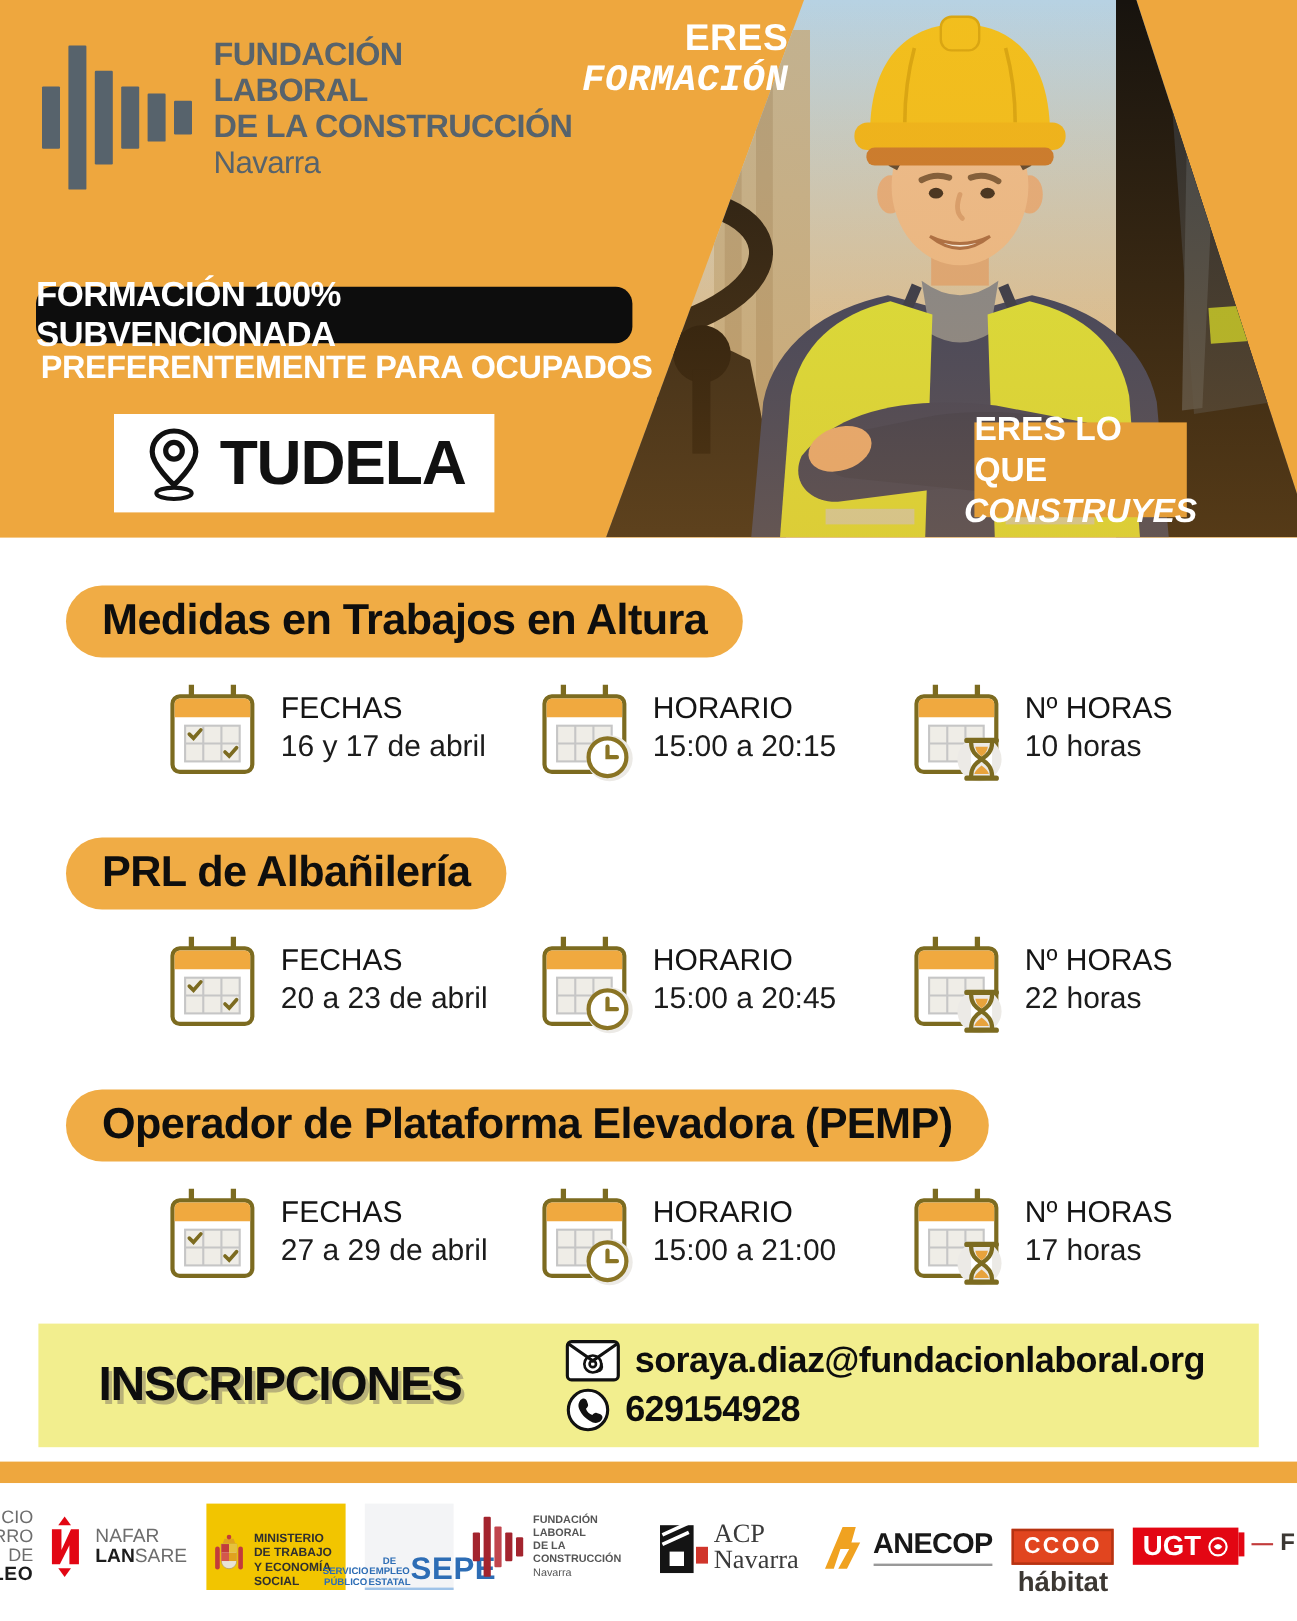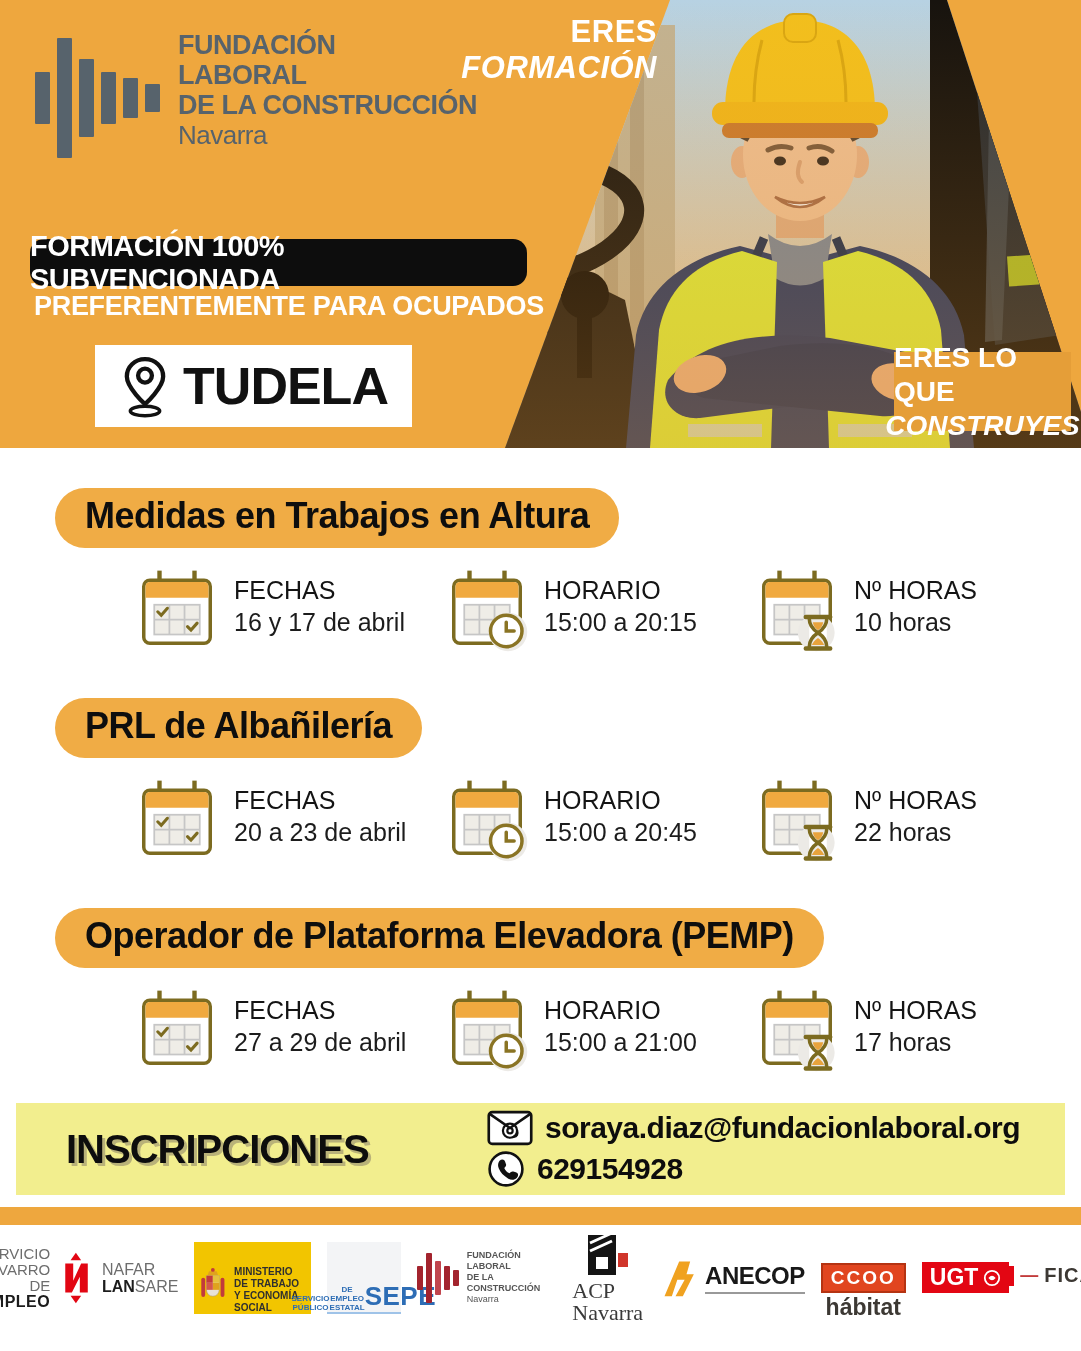--- a/index.html
+++ b/index.html
@@ -14,51 +14,51 @@
 
   .flc-logo{position:absolute;left:35px;top:30px;display:flex;gap:18px;align-items:flex-start;}
   .flc-bars{display:flex;align-items:center;gap:7px;height:136px;}
   .flc-bars i{display:block;background:#57636C;width:15px;border-radius:1px;}
   .b1{height:52px}.b2{height:120px}.b3{height:78px}.b4{height:52px}.b5{height:40px}.b6{height:28px}
   .flc-text{color:#57636C;font-weight:bold;font-size:27px;line-height:30px;letter-spacing:-0.5px;}
   .flc-text .navarra{font-weight:normal;font-size:26px;}
 
   .eres-formacion{position:absolute;top:14px;right:424px;text-align:right;color:#fff;
     font-weight:bold;font-size:31px;line-height:36px;letter-spacing:0.5px;}
-  .eres-formacion .it{font-style:italic;}
+  .eres-formacion .it{font-style:italic;font-family:Liberation Mono, monospace;}
 
   .black-pill{position:absolute;left:30px;top:239px;width:497px;height:47px;background:#0D0D0D;
     border-radius:14px;display:flex;align-items:center;justify-content:center;color:#fff;
     font-weight:bold;font-size:29px;letter-spacing:-0.5px;}
   .sub-banner{position:absolute;left:34px;top:291px;color:#fff;font-weight:bold;font-size:27px;letter-spacing:-0.3px;}
 
   .tudela-box{position:absolute;left:95px;top:345px;width:317px;height:82px;background:#fff;
     display:flex;align-items:center;justify-content:center;gap:12px;}
   .tudela-box .city{font-size:52px;font-weight:800;letter-spacing:-1px;color:#111;}
 
-  .eres-construyes{position:absolute;left:894px;top:352px;width:177px;height:79px;background:#E59E38;
+  .eres-construyes{position:absolute;left:812px;top:352px;width:177px;height:79px;background:#E59E38;
     color:#fff;display:flex;flex-direction:column;align-items:center;justify-content:center;
     font-weight:bold;font-size:28px;line-height:34px;}
   .eres-construyes .it{font-style:italic;}
 
   
   .courses{height:655px;box-sizing:border-box;padding-top:40px;background:#fff;}
   .course{height:210px;}
   .course.last{height:195px;}
   .course-pill{display:inline-block;margin-left:55px;background:#F0AC45;border-radius:30px;
     padding:7px 30px 11px 30px;font-weight:bold;font-size:36px;color:#0e0e0e;letter-spacing:-0.5px;}
   .course-row{display:flex;padding-left:135px;margin-top:20px;}
   .info{display:flex;gap:15px;width:310px;}
   .info .ic{width:84px;height:84px;flex:none;}
   .info .txt{padding-top:8px;}
   .info .lbl{font-weight:normal;font-size:25px;color:#141414;}
   .info .val{font-size:25px;color:#1c1c1c;margin-top:3px;}
 
   
-  .insc{margin:0 16px;height:92px;background:#F2EE8E;display:flex;align-items:center;box-sizing:border-box;padding:0 45px 0 50px;}
+  .insc{margin:0 32px;height:103px;background:#F2EE8E;display:flex;align-items:center;box-sizing:border-box;padding:0 45px 0 50px;}
   .insc-label{font-size:40px;font-weight:800;letter-spacing:-1px;color:#0d0d0d;text-shadow:3px 3px 0 #b9b279;}
   .contact{margin-left:auto;}
   .c-row{display:flex;align-items:center;gap:12px;margin:4px 0;}
   .c-row .ctext{font-size:30px;font-weight:bold;color:#0d0d0d;letter-spacing:-0.5px;}
 
   .orange-bar{height:18px;background:#EEA73E;margin-top:12px;}
 
   
   .footer{height:105px;display:flex;align-items:center;justify-content:center;gap:16px;background:#fff;}
   .sne{display:flex;align-items:center;gap:6px;}
@@ -71,21 +71,21 @@
   .sepe-box{width:74px;height:72px;background:#F3F4F6;display:flex;flex-direction:row;align-items:flex-end;justify-content:center;border-bottom:2px solid #9FC3E8;box-sizing:border-box;}
   .sepe-small{font-size:8px;color:#2D6DB5;text-align:center;line-height:9px;font-weight:bold;}
   .sepe-big{font-size:26px;color:#2D6DB5;font-weight:bold;letter-spacing:0.5px;margin-top:4px;}
   .flc-foot{display:flex;align-items:center;gap:8px;}
   .flc-foot-bars{display:flex;align-items:center;gap:3px;height:56px;}
   .flc-foot-bars i{display:block;width:6px;background:#A3242E;border-radius:1px;}
   .fb1{height:24px}.fb2{height:50px}.fb3{height:34px;background:#C1454E!important}.fb4{height:24px}.fb5{height:16px}
   .flc-foot-text{font-size:9px;font-weight:bold;color:#555;line-height:11px;}
   .flc-foot-text .nv{font-weight:normal;}
   .v-div{width:1px;height:56px;background:#cfcfcf;}
-  .acp{display:flex;align-items:center;gap:5px;flex-direction:column;}
+  .acp{display:flex;align-items:center;gap:5px;}
   .acp-text{font-family:"Liberation Serif",serif;color:#3a3a3a;font-size:22px;line-height:22px;}
   .anecop{display:flex;align-items:center;gap:2px;}
   .anecop-name{font-size:24px;font-weight:800;color:#181818;letter-spacing:-0.5px;border-bottom:2px solid #999;padding-bottom:2px;}
   .ccoo{display:flex;flex-direction:column;align-items:center;}
   .ccoo-box{background:#E1451F;color:#fff;font-weight:800;font-size:19px;letter-spacing:2px;padding:2px 8px;border:2px solid #b53312;margin-top:29px;}
   .ccoo-sub{font-size:23px;font-weight:bold;color:#3c3833;margin-top:1px;}
   .ugt{display:flex;flex-direction:row;align-items:flex-start;}
   .ugt-box{background:#E30613;color:#fff;font-weight:800;font-size:23px;padding:2px 8px;display:flex;align-items:center;gap:5px;}
   .ugt-sub{display:flex;align-items:center;gap:6px;margin-top:2px;}
   .ugt-bar{width:5px;height:20px;background:#E30613;}

